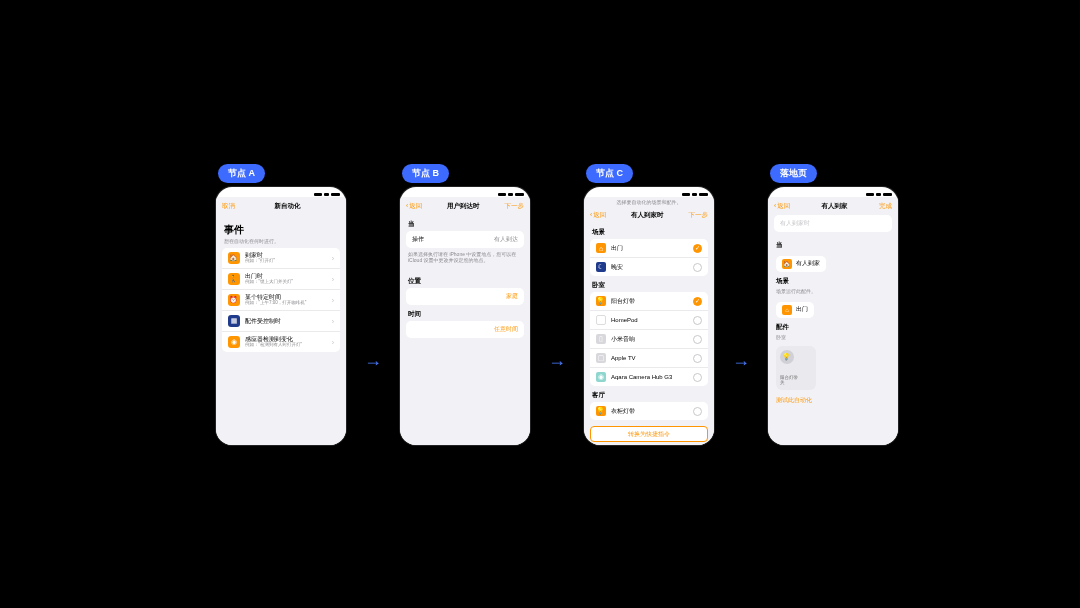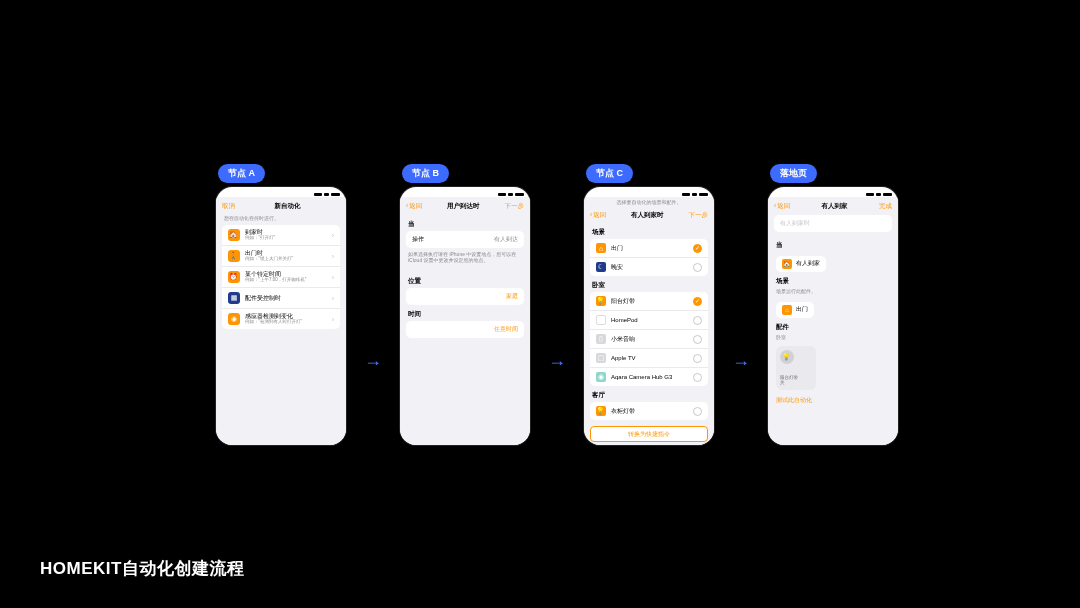--- a/index.html
+++ b/index.html
@@ -80,20 +80,21 @@
             <div class="sbar-dot"></div>
             <div class="sbar-dot" style="width:5px"></div>
             <div class="sbar-dot" style="width:9px"></div>
           </div>
         <div class="content">
           <div class="nav">
             <span class="nav-left">取消</span>
             <span class="nav-title">新自动化</span>
             <span class="nav-right"></span>
           </div>
+          <div class="section-h" style="font-size:10px; padding-top:8px;">事件</div>
           <div class="section-sub">想在自动化在何时进行。</div>
           <div class="list">
             <div class="row">
               <div class="icon ic-orange">🏠</div>
               <div class="txt">
                   <div class="title">到家时</div>
                   <div class="sub">例如："打开灯"</div>
                 </div>
               <div class="chev">›</div>
             </div>
@@ -310,14 +311,13 @@
             </div>
           </div>
 
           <div class="test-link">测试此自动化</div>
         </div>
       </div>
     </div>
 
   </div>
 
-  <div class="caption">HOMEKIT自动化创建流程</div>
 </div>
 
 </body></html>

